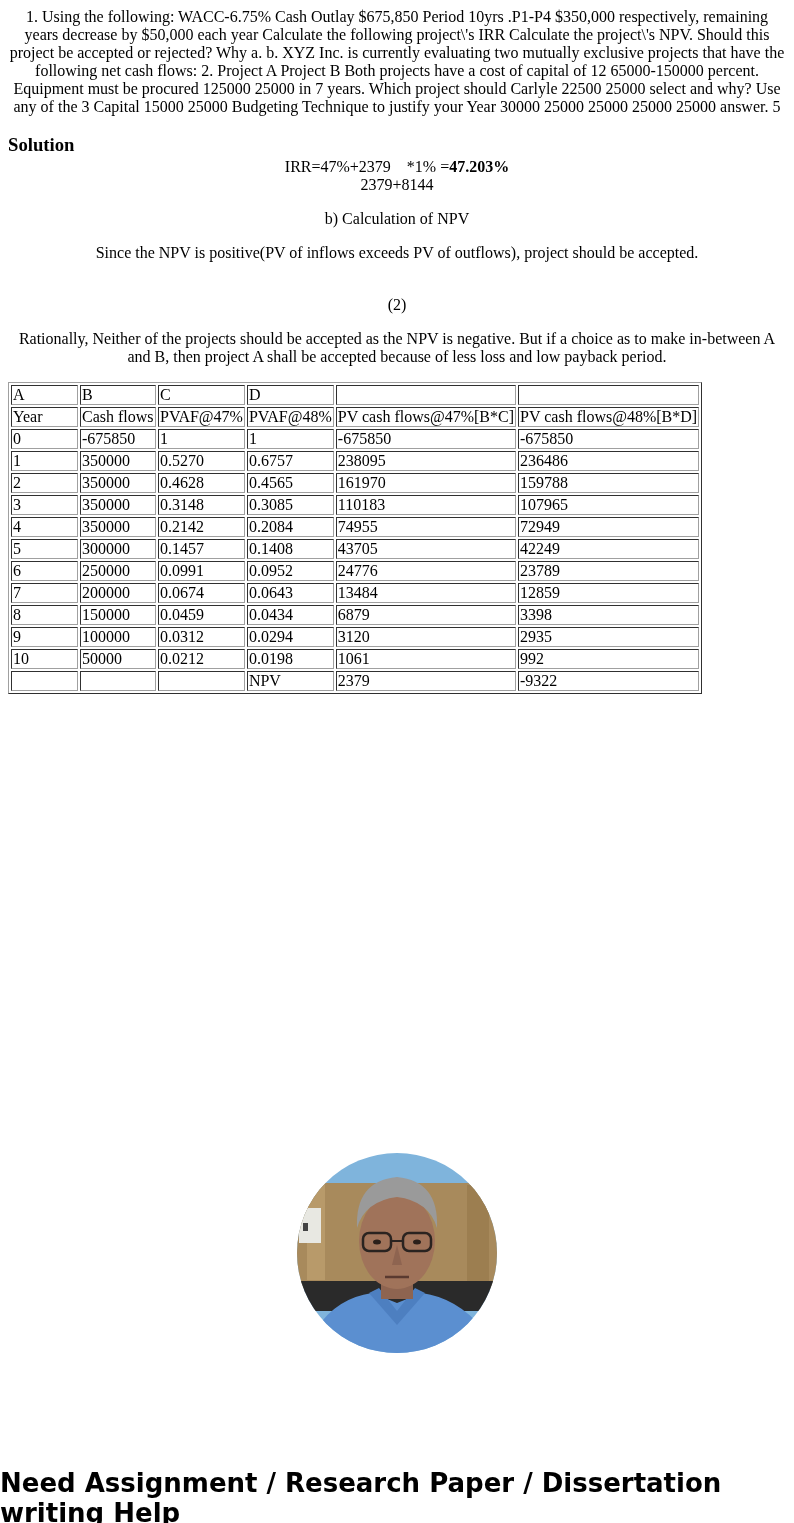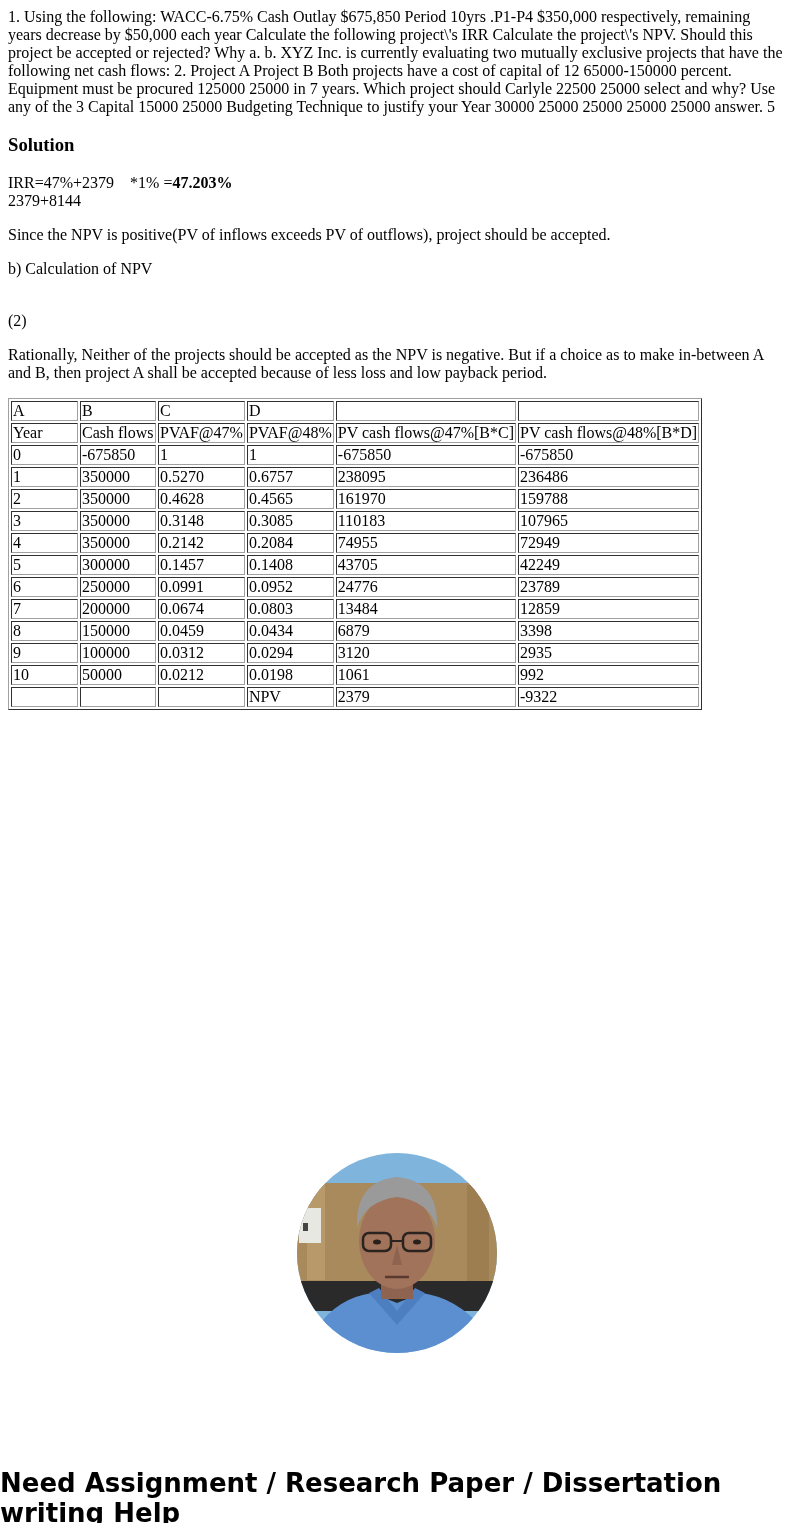--- a/index.html
+++ b/index.html
@@ -19,30 +19,32 @@
     .content {
       padding: 8px 8px 0 8px;
     }
     .question {
       margin: 0;
       line-height: 18px;
     }
     h3.solution-heading {
       font-size: 18.7px;
       font-weight: bold;
-      margin: 18px 0 18px 0;
+      margin: 18px 0 2px 0;
       line-height: 22px;
     }
     p {
       margin: 0 0 16px 0;
       line-height: 18px;
+      text-align: center;
     }
     .irr-block {
       line-height: 18px;
       margin: 0 0 16px 0;
+      text-align: center;
     }
     .spacer-line {
       height: 18px;
     }
     table.pv-table {
       border-collapse: separate;
       border-spacing: 2px;
       border-top: 1px solid #a0a0a0;
       border-left: 1px solid #a0a0a0;
       border-right: 1px solid #303030;
@@ -99,23 +101,23 @@
   <p class="question">1. Using the following: WACC-6.75% Cash Outlay $675,850 Period 10yrs .P1-P4 $350,000 respectively, remaining years decrease by $50,000 each year Calculate the following project\'s IRR Calculate the project\'s NPV. Should this project be accepted or rejected? Why a. b. XYZ Inc. is currently evaluating two mutually exclusive projects that have the following net cash flows: 2. Project A Project B Both projects have a cost of capital of 12 65000-150000 percent. Equipment must be procured 125000 25000 in 7 years. Which project should Carlyle 22500 25000 select and why? Use any of the 3 Capital 15000 25000 Budgeting Technique to justify your Year 30000 25000 25000 25000 25000 answer. 5</p>
 
   <h3 class="solution-heading">Solution</h3>
 
 
   <div class="irr-block">
     <div><span style="white-space:pre">IRR=47%+2379    *1% =</span><b>47.203%</b></div>
     <div>2379+8144</div>
   </div>
 
+  <p>b) Calculation of NPV</p>
+
   <p>Since the NPV is positive(PV of inflows exceeds PV of outflows), project should be accepted.</p>
-
-  <p>b) Calculation of NPV</p>
 
   <div class="spacer-line"></div>
 
   <p>(2)</p>
 
   <p>Rationally, Neither of the projects should be accepted as the NPV is negative. But if a choice as to make in-between A and B, then project A shall be accepted because of less loss and low payback period.</p>
 
   <table class="pv-table">
     <tbody>
       <tr>
@@ -187,21 +189,21 @@
         <td>250000</td>
         <td>0.0991</td>
         <td>0.0952</td>
         <td>24776</td>
         <td>23789</td>
       </tr>
       <tr>
         <td>7</td>
         <td>200000</td>
         <td>0.0674</td>
-        <td>0.0803</td>
+        <td>0.0643</td>
         <td>13484</td>
         <td>12859</td>
       </tr>
       <tr>
         <td>8</td>
         <td>150000</td>
         <td>0.0459</td>
         <td>0.0434</td>
         <td>6879</td>
         <td>3398</td>

